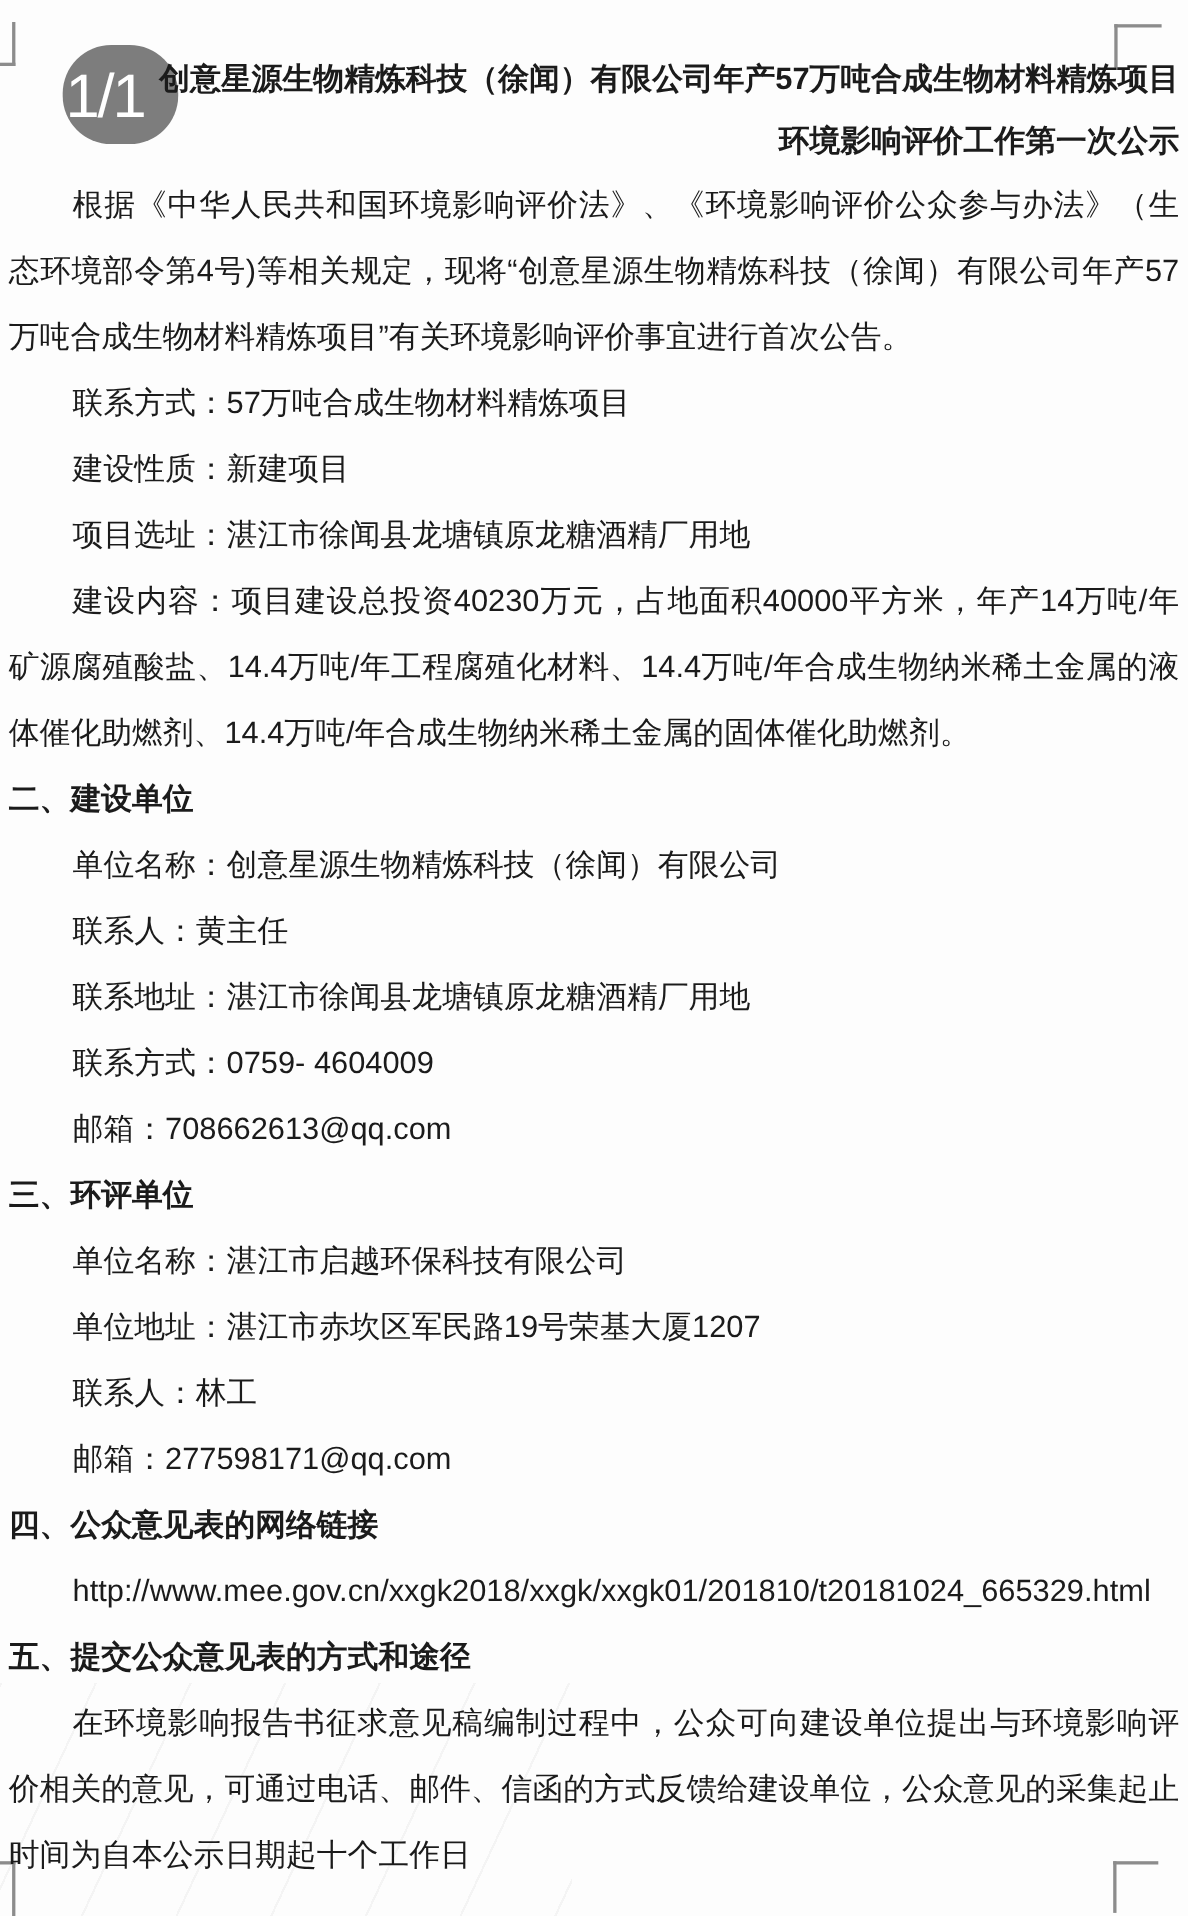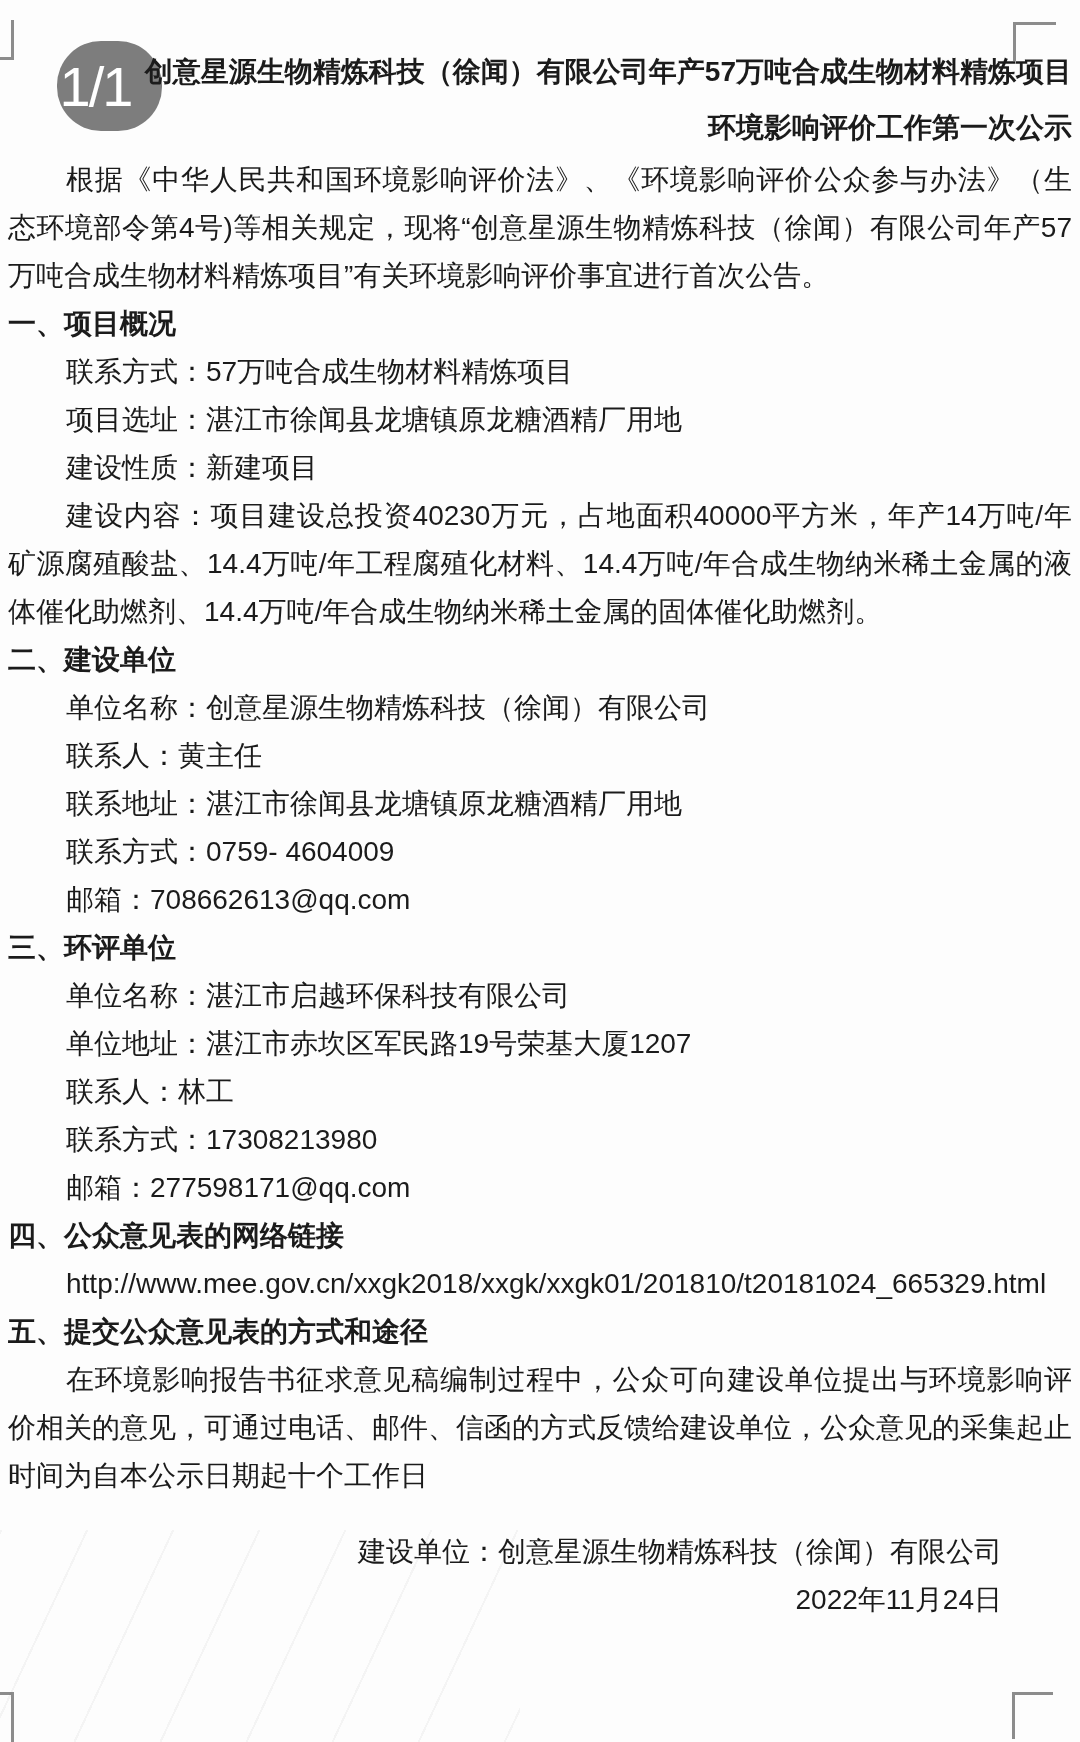--- a/index.html
+++ b/index.html
@@ -30,21 +30,21 @@
     color:#ffffff;font-size:56px;letter-spacing:-2px;z-index:3;
   }
   .title{
     position:relative;z-index:1;
     margin:44px 0 0 0;padding:0;
     font-size:28px;font-weight:700;text-align:right;line-height:56px;
   }
   .title-line{display:block;}
   .para,.heading{
     position:relative;z-index:1;
-    margin:0;font-size:28px;line-height:48px;
+    margin:0;font-size:28px;line-height:60px;
     text-align:justify;text-justify:inter-ideograph;
   }
   .heading{font-weight:700;}
   .indent{text-indent:58px;}
   .footer{margin-top:28px;}
   .footer-line{
     margin:0;padding-right:70px;
     font-size:28px;line-height:48px;text-align:right;
   }
   
@@ -71,38 +71,36 @@
 
   <div class="content">
 
     <h1 class="title">
       <span class="title-line">创意星源生物精炼科技（徐闻）有限公司年产57万吨合成生物材料精炼项目</span>
       <span class="title-line">环境影响评价工作第一次公示</span>
     </h1>
 
     <p class="para indent">根据《中华人民共和国环境影响评价法》、《环境影响评价公众参与办法》（生态环境部令第4号)等相关规定，现将“创意星源生物精炼科技（徐闻）有限公司年产57万吨合成生物材料精炼项目”有关环境影响评价事宜进行首次公告。</p>
 
-    <p class="heading">一、项目概况</p>
     <p class="para indent">联系方式：57万吨合成生物材料精炼项目</p>
+    <p class="para indent">建设性质：新建项目</p>
     <p class="para indent">项目选址：湛江市徐闻县龙塘镇原龙糖酒精厂用地</p>
-    <p class="para indent">建设性质：新建项目</p>
     <p class="para indent">建设内容：项目建设总投资40230万元，占地面积40000平方米，年产14万吨/年矿源腐殖酸盐、14.4万吨/年工程腐殖化材料、14.4万吨/年合成生物纳米稀土金属的液体催化助燃剂、14.4万吨/年合成生物纳米稀土金属的固体催化助燃剂。</p>
 
     <p class="heading">二、建设单位</p>
     <p class="para indent">单位名称：创意星源生物精炼科技（徐闻）有限公司</p>
     <p class="para indent">联系人：黄主任</p>
     <p class="para indent">联系地址：湛江市徐闻县龙塘镇原龙糖酒精厂用地</p>
     <p class="para indent">联系方式：0759- 4604009</p>
     <p class="para indent">邮箱：708662613@qq.com</p>
 
     <p class="heading">三、环评单位</p>
     <p class="para indent">单位名称：湛江市启越环保科技有限公司</p>
     <p class="para indent">单位地址：湛江市赤坎区军民路19号荣基大厦1207</p>
     <p class="para indent">联系人：林工</p>
-    <p class="para indent">联系方式：17308213980</p>
     <p class="para indent">邮箱：277598171@qq.com</p>
 
     <p class="heading">四、公众意见表的网络链接</p>
     <p class="para indent">http://www.mee.gov.cn/xxgk2018/xxgk/xxgk01/201810/t20181024_665329.html</p>
 
     <p class="heading">五、提交公众意见表的方式和途径</p>
     <p class="para indent">在环境影响报告书征求意见稿编制过程中，公众可向建设单位提出与环境影响评价相关的意见，可通过电话、邮件、信函的方式反馈给建设单位，公众意见的采集起止时间为自本公示日期起十个工作日</p>
 
     <div class="footer">
       <p class="footer-line">建设单位：创意星源生物精炼科技（徐闻）有限公司</p>

